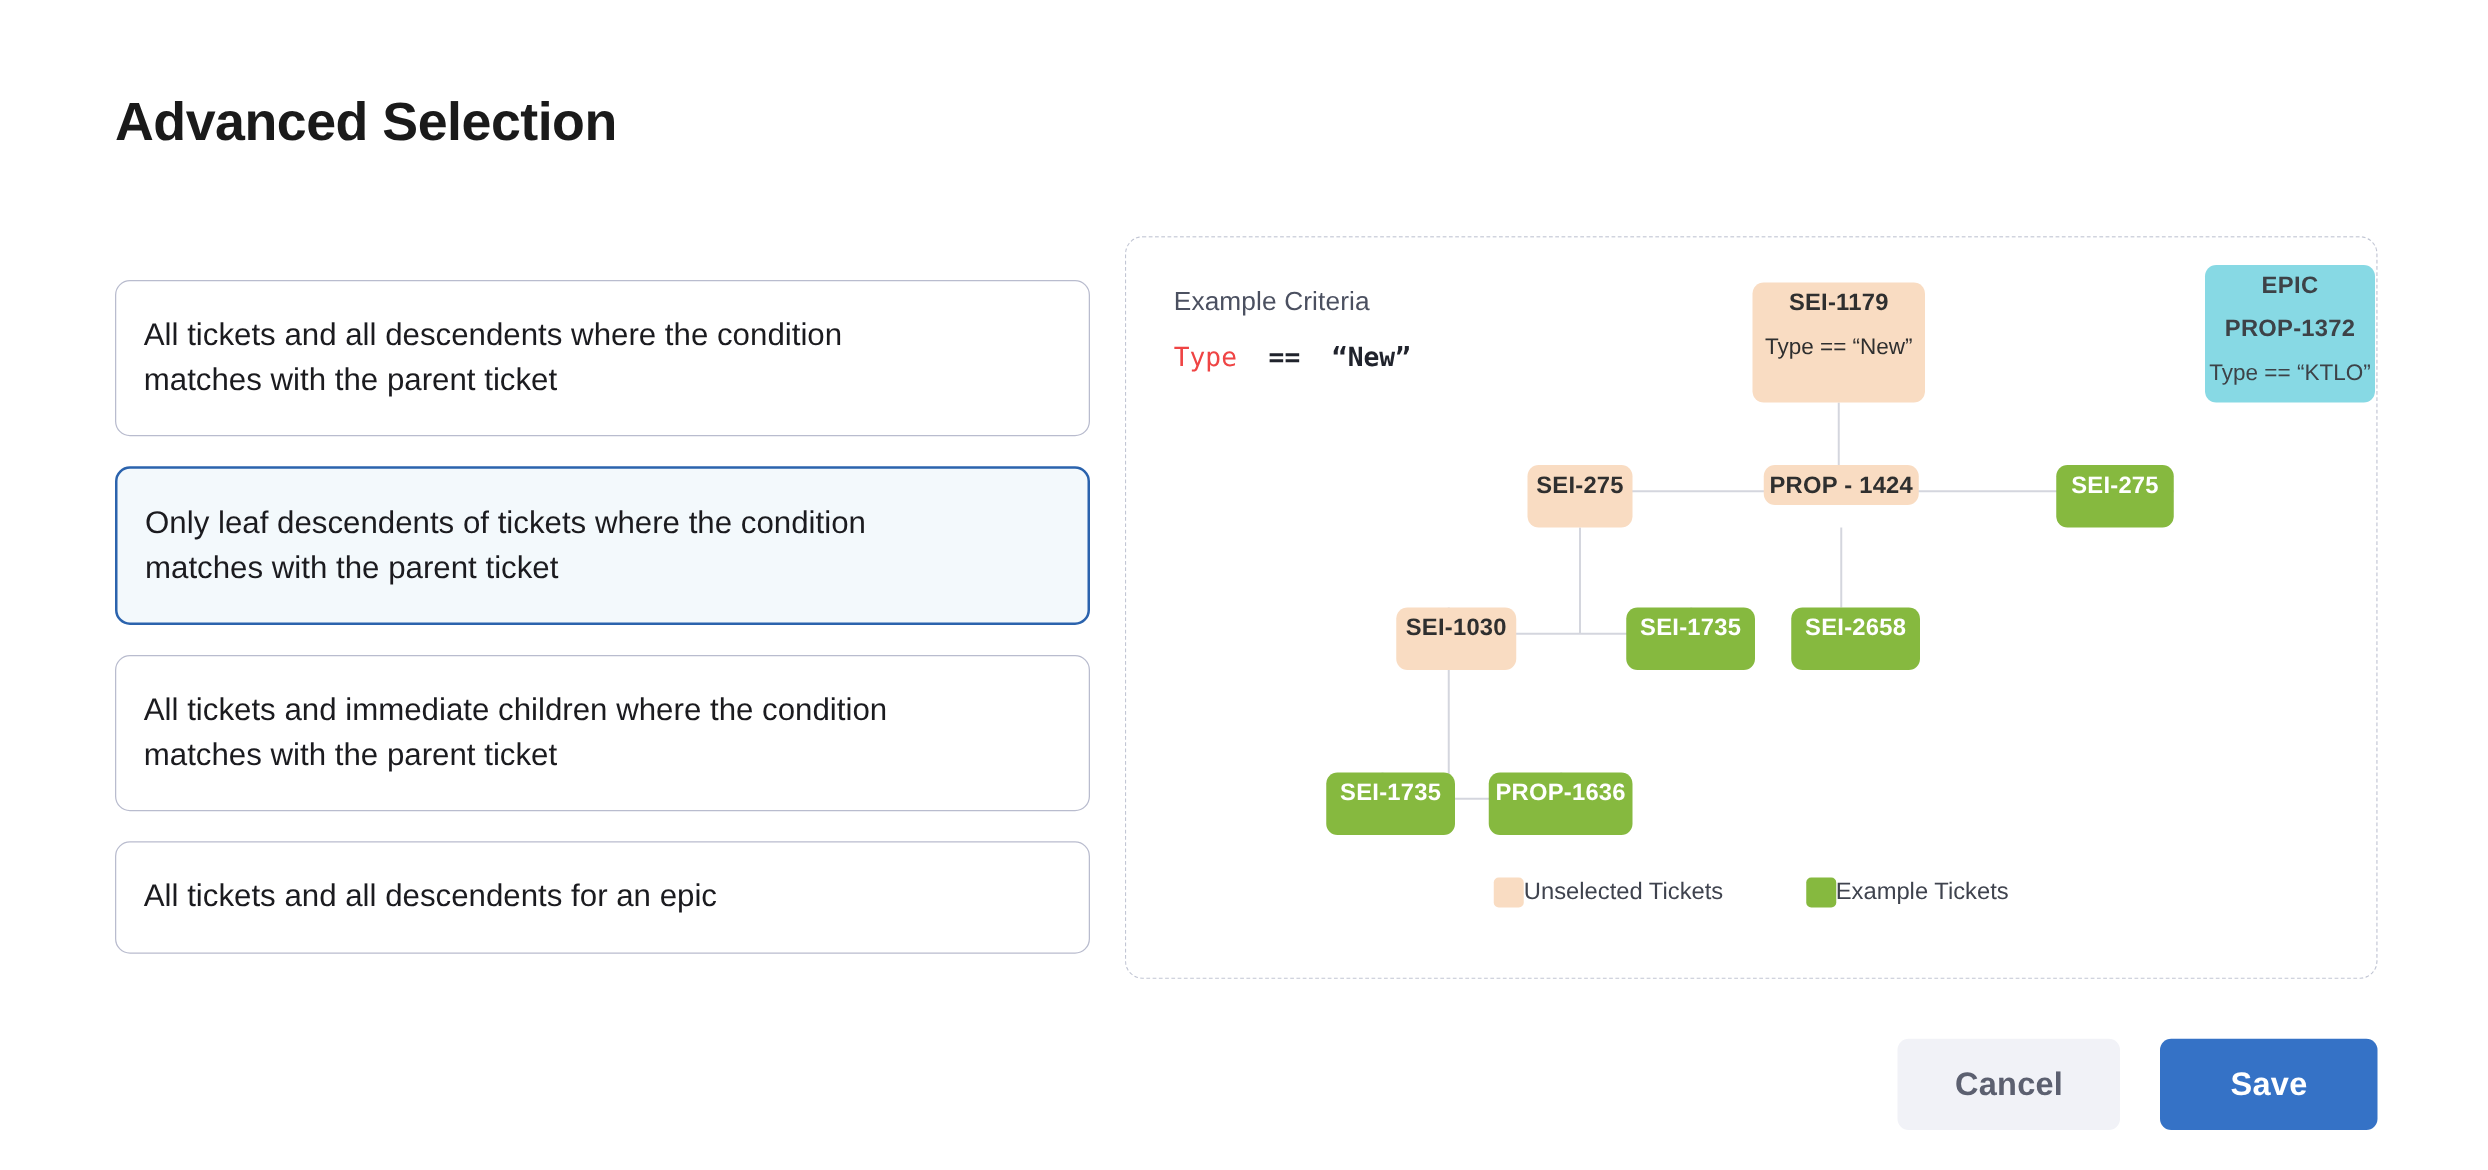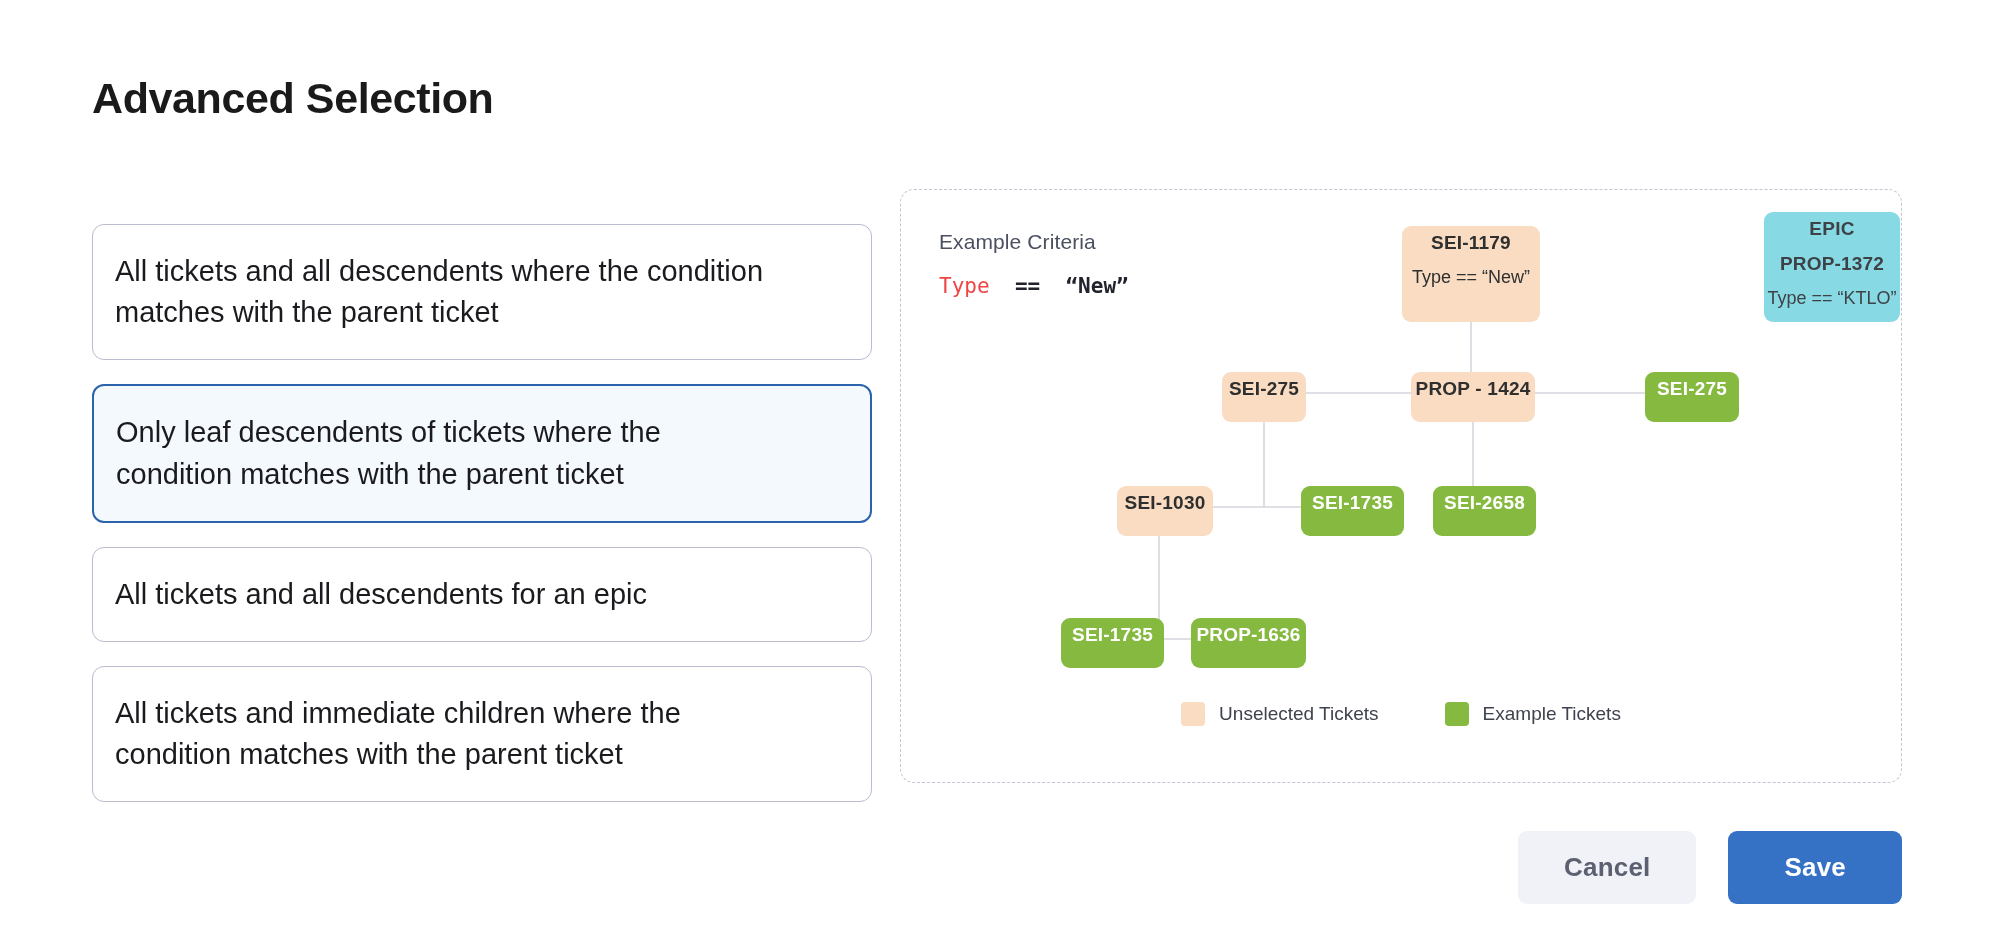--- a/index.html
+++ b/index.html
@@ -41,21 +41,21 @@
     position: relative;
     width: 780px;
     border: 1.6px solid #b9bcce;
     border-radius: 12px;
     background: #ffffff;
     padding: 26px 22px 26px 22px;
     margin-bottom: 24px;
     cursor: pointer;
   }
   .option-card .option-text {
-    font-size: 29px;
+    font-size: 25px;
     line-height: 1.42;
     color: #1b1b1f;
     font-weight: 400;
     max-width: 660px;
   }
   .option-card.selected {
     border: 2.4px solid #2b63ad;
     background: #f3f9fc;
   }
 
@@ -143,21 +143,21 @@
   .legend {
     position: absolute;
     left: 0;
     right: 0;
     top: 512px;
     display: flex;
     justify-content: center;
     align-items: center;
     gap: 66px;
   }
-  .legend-item { display: flex; align-items: center; gap: 14px; }
+  .legend-item { display: flex; align-items: center; }
   .legend-swatch { width: 24px; height: 24px; border-radius: 4px; }
   .legend-swatch.unselected { background: #f9dcc2; }
   .legend-swatch.selected   { background: #86b93f; }
   .legend-label {
     font-size: 19px;
     color: #3f434e;
     font-weight: 400;
     white-space: nowrap;
   }
 
@@ -198,24 +198,24 @@
   <h1 class="page-title">Advanced Selection</h1>
 
   <div class="options">
       <div class="option-card">
         <div class="option-text">All tickets and all descendents where the condition matches with the parent ticket</div>
       </div>
       <div class="option-card selected">
         <div class="option-text">Only leaf descendents of tickets where the condition matches with the parent ticket</div>
       </div>
       <div class="option-card">
+        <div class="option-text">All tickets and immediate children where the condition matches with the parent ticket</div>
+      </div>
+      <div class="option-card">
         <div class="option-text">All tickets and all descendents for an epic</div>
-      </div>
-      <div class="option-card">
-        <div class="option-text">All tickets and immediate children where the condition matches with the parent ticket</div>
       </div>
     </div>
 
   <div class="diagram-panel">
 
     <div class="criteria-block">
       <div class="criteria-title">Example Criteria</div>
       <div class="criteria-expr"><span class="tok-key">Type</span>  <span class="tok-op">==</span>  <span class="tok-str">“New”</span></div>
     </div>
 
@@ -248,21 +248,21 @@
           <div class="node-sub">Type == “New”</div>
         </div>
         <div class="node epic" style="left: 863px; top: 22px; width: 136px; height: 110px;">
           <div class="node-kind">EPIC</div>
           <div class="node-id" style="margin-top: 13px;">PROP-1372</div>
           <div class="node-sub">Type == “KTLO”</div>
         </div>
         <div class="node unselected" style="left: 321px; top: 182px; width: 84px; height: 50px;">
           <div class="node-id">SEI-275</div>
         </div>
-        <div class="node unselected" style="left: 510px; top: 182px; width: 124px; height: 50px;">
+        <div class="node unselected" style="left: 510px; top: 182px; width: 124px; height: 32px;">
           <div class="node-id">PROP - 1424</div>
         </div>
         <div class="node selected" style="left: 744px; top: 182px; width: 94px; height: 50px;">
           <div class="node-id">SEI-275</div>
         </div>
         <div class="node unselected" style="left: 216px; top: 296px; width: 96px; height: 50px;">
           <div class="node-id">SEI-1030</div>
         </div>
         <div class="node selected" style="left: 400px; top: 296px; width: 103px; height: 50px;">
           <div class="node-id">SEI-1735</div>

